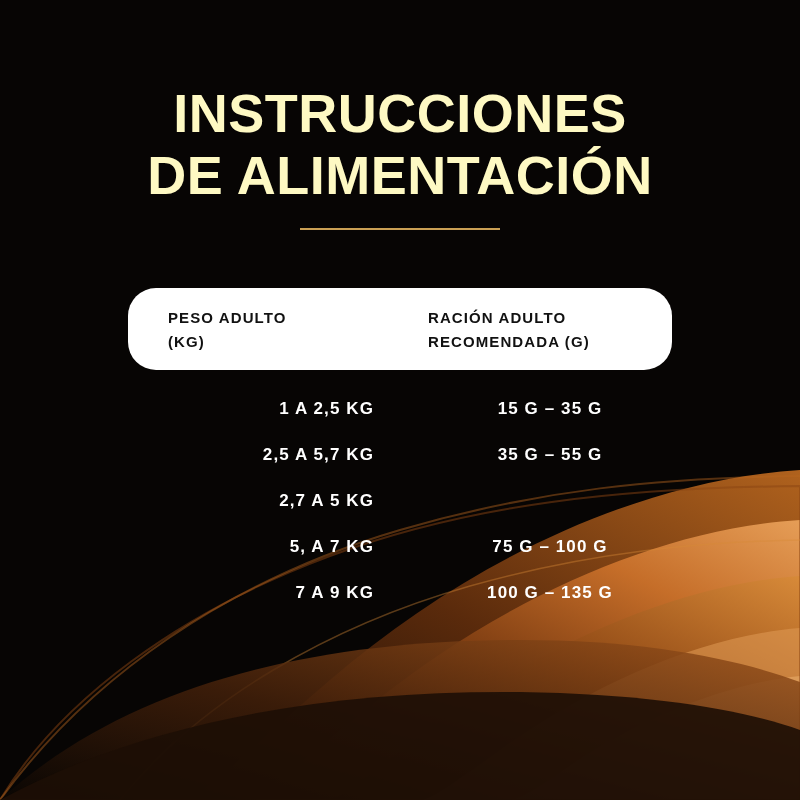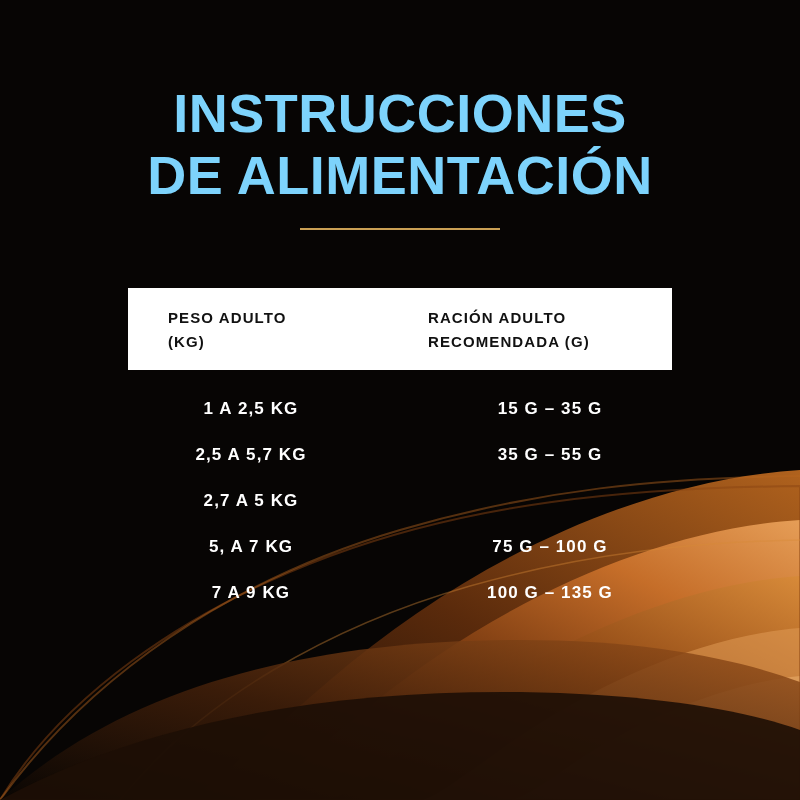--- a/index.html
+++ b/index.html
@@ -40,41 +40,42 @@
     top: 82px;
     width: 800px;
     text-align: center;
   }
   .title-line {
     font-family: "Liberation Sans", sans-serif;
     font-weight: bold;
     font-size: 54px;
     line-height: 62px;
     letter-spacing: 0.5px;
-    color: #7dd3fc;
+    color: #fef9c3;
     white-space: nowrap;
   }
   .title-rule {
     margin: 22px auto 0 auto;
     width: 200px;
     height: 2px;
     background: #caa055;
   }
 
   
   .table {
     position: absolute;
     left: 128px;
     top: 288px;
     width: 544px;
   }
   .thead {
     background: #ffffff;
     display: flex;
     padding: 18px 0 16px 0;
+    border-radius: 28px;
   }
   .th {
     color: #111111;
     font-size: 15px;
     font-weight: bold;
     letter-spacing: 1.1px;
     line-height: 24px;
   }
   .th-1 { width: 264px; padding-left: 40px; box-sizing: border-box; }
   .th-2 { width: 280px; padding-left: 36px; box-sizing: border-box; }
@@ -87,21 +88,21 @@
   .td {
     color: #ffffff;
     font-size: 17px;
     font-weight: bold;
     letter-spacing: 1.1px;
   }
   .td-1 {
     width: 264px;
     padding-right: 18px;
     box-sizing: border-box;
-    text-align: center;
+    text-align: right;
   }
   .td-2 {
     width: 280px;
     padding-left: 36px;
     box-sizing: border-box;
     text-align: center;
   }
 </style>
 </head>
 <body>

